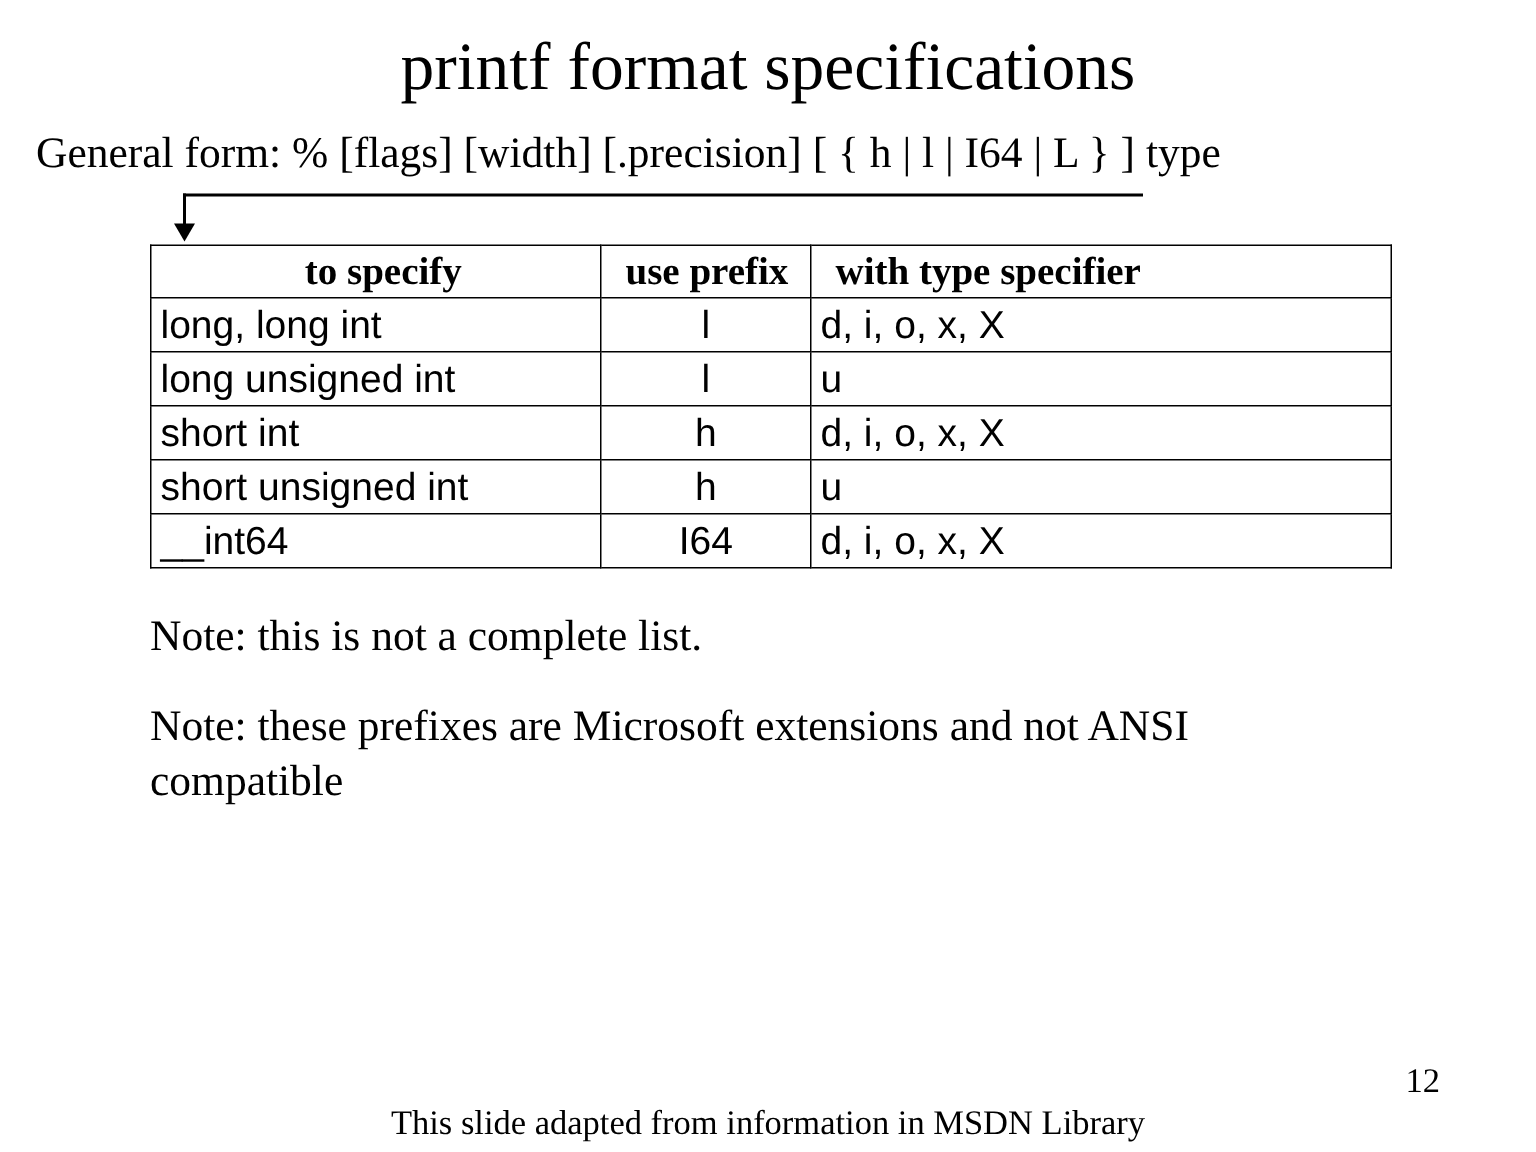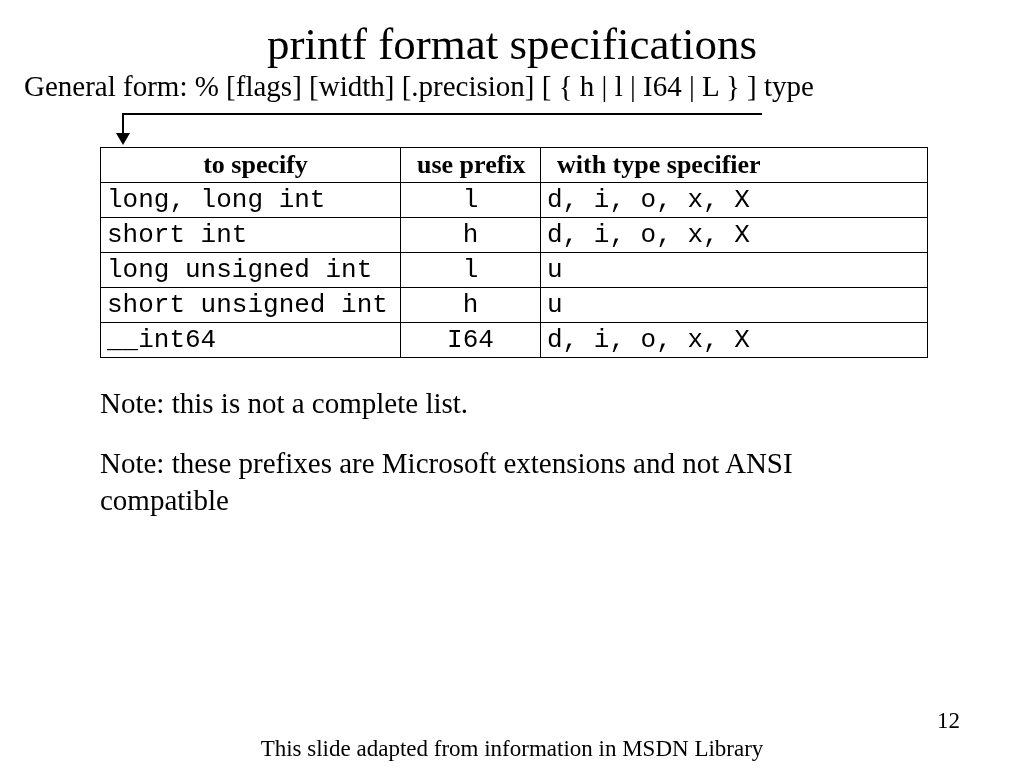--- a/index.html
+++ b/index.html
@@ -11,21 +11,21 @@
     color: #000;
   }
   .slide {
     position: relative;
     width: 1024px; height: 768px;
   }
   .title {
     text-align: center;
     font-size: 45px;
     margin-top: 18px;
-    margin-bottom: 0;
+    margin-bottom: 16px;
     font-weight: normal;
   }
   .subtitle {
     font-size: 29px;
     margin-left: 24px;
     margin-bottom: 10px;
   }
   .subtitle .bold { font-weight: normal; }
   .arrow-wrap {
     position: relative;
@@ -73,21 +73,21 @@
     font-weight: bold;
     font-family: "Times New Roman", Times, serif;
     text-align: left;
     padding-left: 16px;
   }
   .tbl th.center { text-align: center; }
   .col1 { width: 300px; }
   .col2 { width: 140px; text-align: center; }
   .col3 { }
   .mono {
-    font-family: Liberation Mono, monospace;
+    font-family: Liberation Sans, sans-serif;
   }
   .notes {
     margin: 27px 100px 0 100px;
     font-size: 29px;
   }
   .notes p { margin: 0 0 24px 0; line-height: 1.25; }
   .footer {
     position: absolute;
     bottom: 24px;
     width: 100%;
@@ -125,28 +125,28 @@
       <th class="col3">with type specifier</th>
     </tr>
   </thead>
   <tbody>
     <tr>
       <td class="mono col1">long, long int</td>
       <td class="mono col2">l</td>
       <td class="mono col3">d, i, o, x, X</td>
     </tr>
     <tr>
+      <td class="mono col1">long unsigned int</td>
+      <td class="mono col2">l</td>
+      <td class="mono col3">u</td>
+    </tr>
+    <tr>
       <td class="mono col1">short int</td>
       <td class="mono col2">h</td>
       <td class="mono col3">d, i, o, x, X</td>
-    </tr>
-    <tr>
-      <td class="mono col1">long unsigned int</td>
-      <td class="mono col2">l</td>
-      <td class="mono col3">u</td>
     </tr>
     <tr>
       <td class="mono col1">short unsigned int</td>
       <td class="mono col2">h</td>
       <td class="mono col3">u</td>
     </tr>
     <tr>
       <td class="mono col1">__int64</td>
       <td class="mono col2">I64</td>
       <td class="mono col3">d, i, o, x, X</td>

